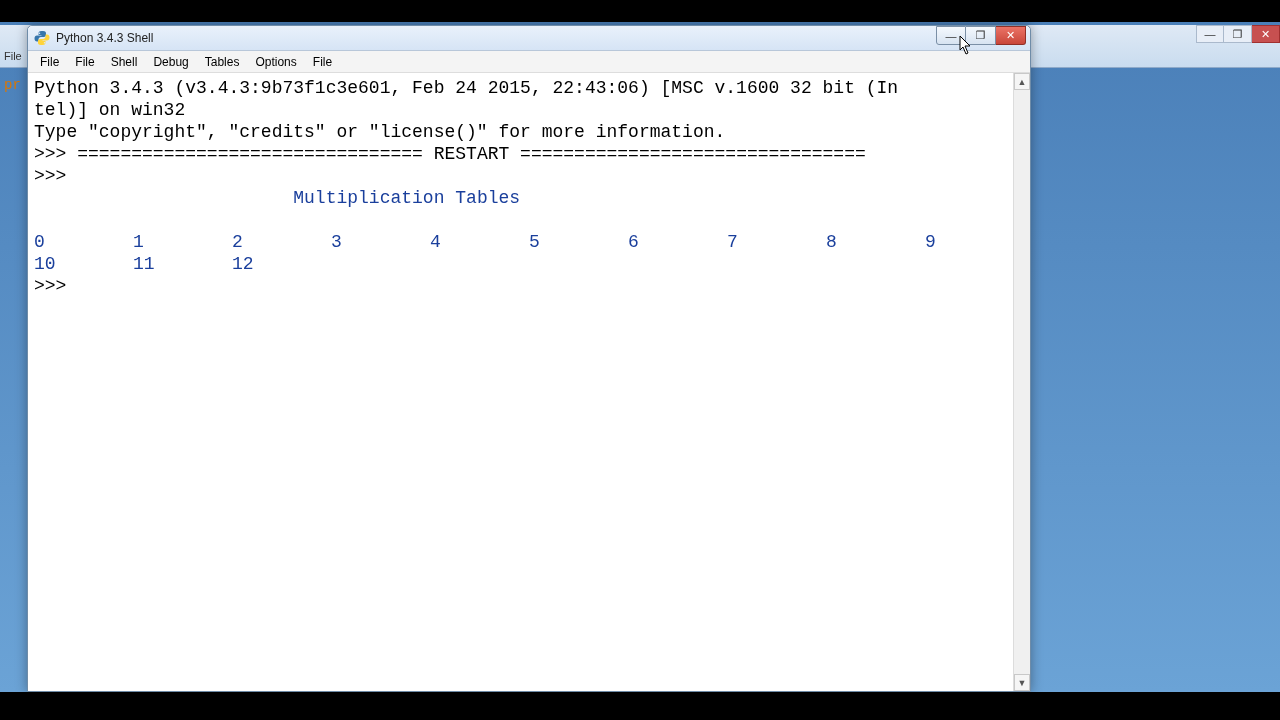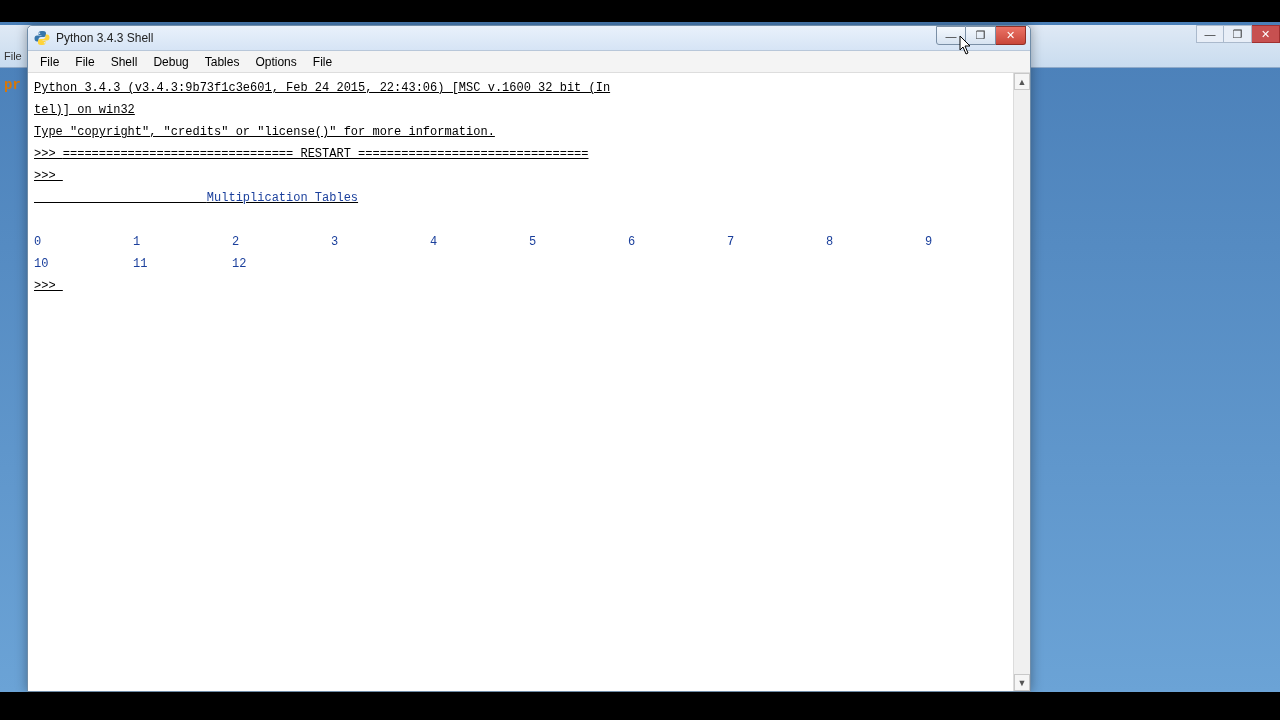--- a/index.html
+++ b/index.html
@@ -28,21 +28,21 @@
     .bg-menubar {
       position:absolute;
       top:28px; left:0; width:28px; height:22px;
       font-size:11px; color:#333; padding-left:4px;
     }
     .bg-code {
       position:absolute; left:4px; top:52px;
       font-family:"Courier New",monospace; font-size:14px;
       color:#d97706; line-height:22px;
     }
-    .bg-code .kw2 { color:#d97706;font-weight:bold; }
+    .bg-code .kw2 { color:#d97706; }
     
     .bg-controls {
       position:absolute; top:3px; right:0; display:flex;
     }
     .bg-controls .ctl {
       width:28px; height:18px; font-size:11px; line-height:16px; text-align:center;
       color:#333; background:#e8eef7; border:1px solid #aab9cc; border-left:none;
     }
     .bg-controls .ctl:first-child{border-left:1px solid #aab9cc;}
     .bg-controls .close { background:#c75050; color:#fff; border-color:#a03030;}
@@ -91,26 +91,25 @@
       display:flex; align-items:center;
       padding:0 4px;
       font-size:12px;
     }
     .menubar .mitem { padding:2px 8px; cursor:default; }
     .content-wrap { flex:1; display:flex; overflow:hidden; }
     .content {
       flex:1;
       padding:4px 6px;
       font-family:"Courier New",monospace;
-      font-size:12px;
+      font-size:18px;
       line-height:22px;
       white-space:pre;
       overflow:hidden;
       color:#000;
-      text-decoration:underline;
     }
     .scrollbar {
       width:17px; background:#f0f0f0;
       border-left:1px solid #dcdcdc;
       display:flex; flex-direction:column;
     }
     .scrollbar .sbtn {
       height:17px; background:#f5f5f5;
       border:1px solid #c8c8c8;
       display:flex; align-items:center; justify-content:center;

